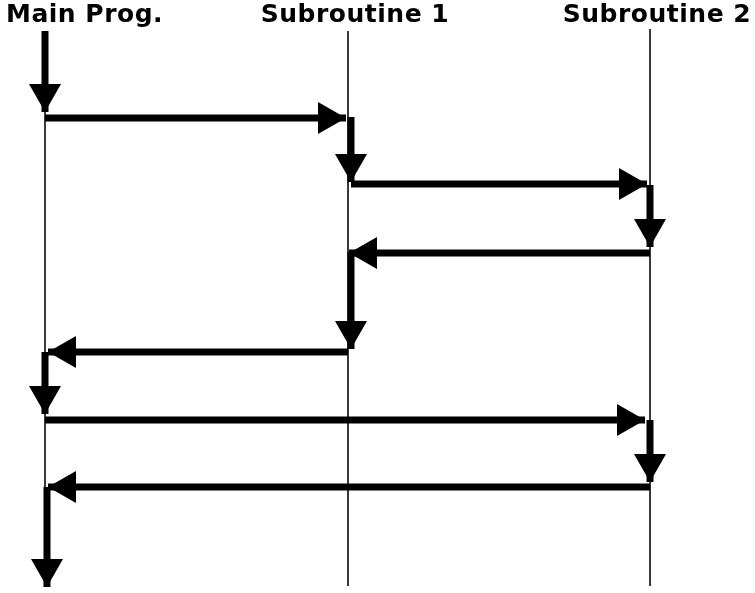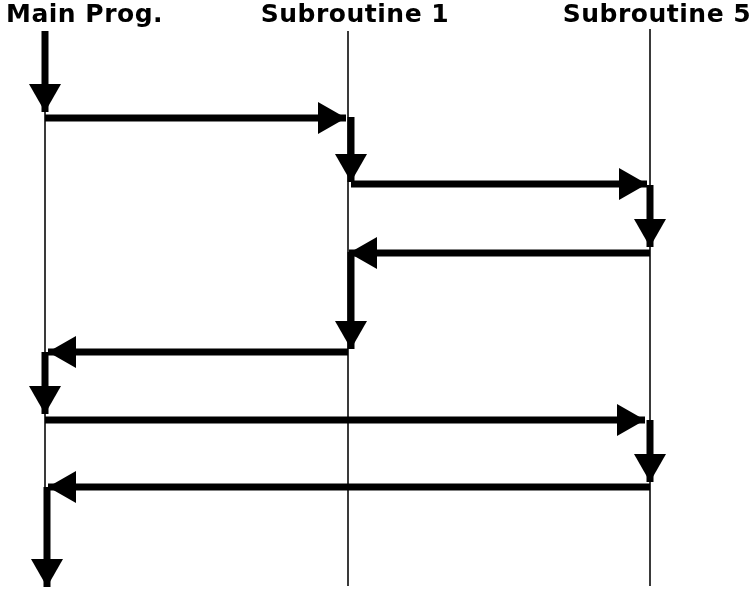--- a/index.html
+++ b/index.html
@@ -26,21 +26,21 @@
   #diagram-canvas{position:absolute;left:0;top:0;}
   .lifeline{stroke-width:2;}
   .flow-line{stroke-width:7;}
 </style>
 </head>
 <body>
 
 <div id="stage">
   <div class="lifeline-label" id="lbl-main">Main Prog.</div>
   <div class="lifeline-label" id="lbl-sub1">Subroutine 1</div>
-  <div class="lifeline-label" id="lbl-sub2">Subroutine 5</div>
+  <div class="lifeline-label" id="lbl-sub2">Subroutine 2</div>
 
   <svg id="diagram-canvas" width="755" height="593" viewBox="0 0 755 593">
     <g id="lifelines-g">
         <line x1="45" y1="31" x2="45" y2="488" class="lifeline" stroke="#3a3a3a"></line>
         <line x1="348" y1="31" x2="348" y2="586" class="lifeline" stroke="#3a3a3a"></line>
         <line x1="650" y1="29" x2="650" y2="586" class="lifeline" stroke="#3a3a3a"></line>
       </g>
     <g id="arrows-g">
         <line x1="45" y1="31" x2="45" y2="112" class="flow-line" stroke="#000000"></line>
         <polygon points="45,112 29,84 61,84" fill="#000000"></polygon>

